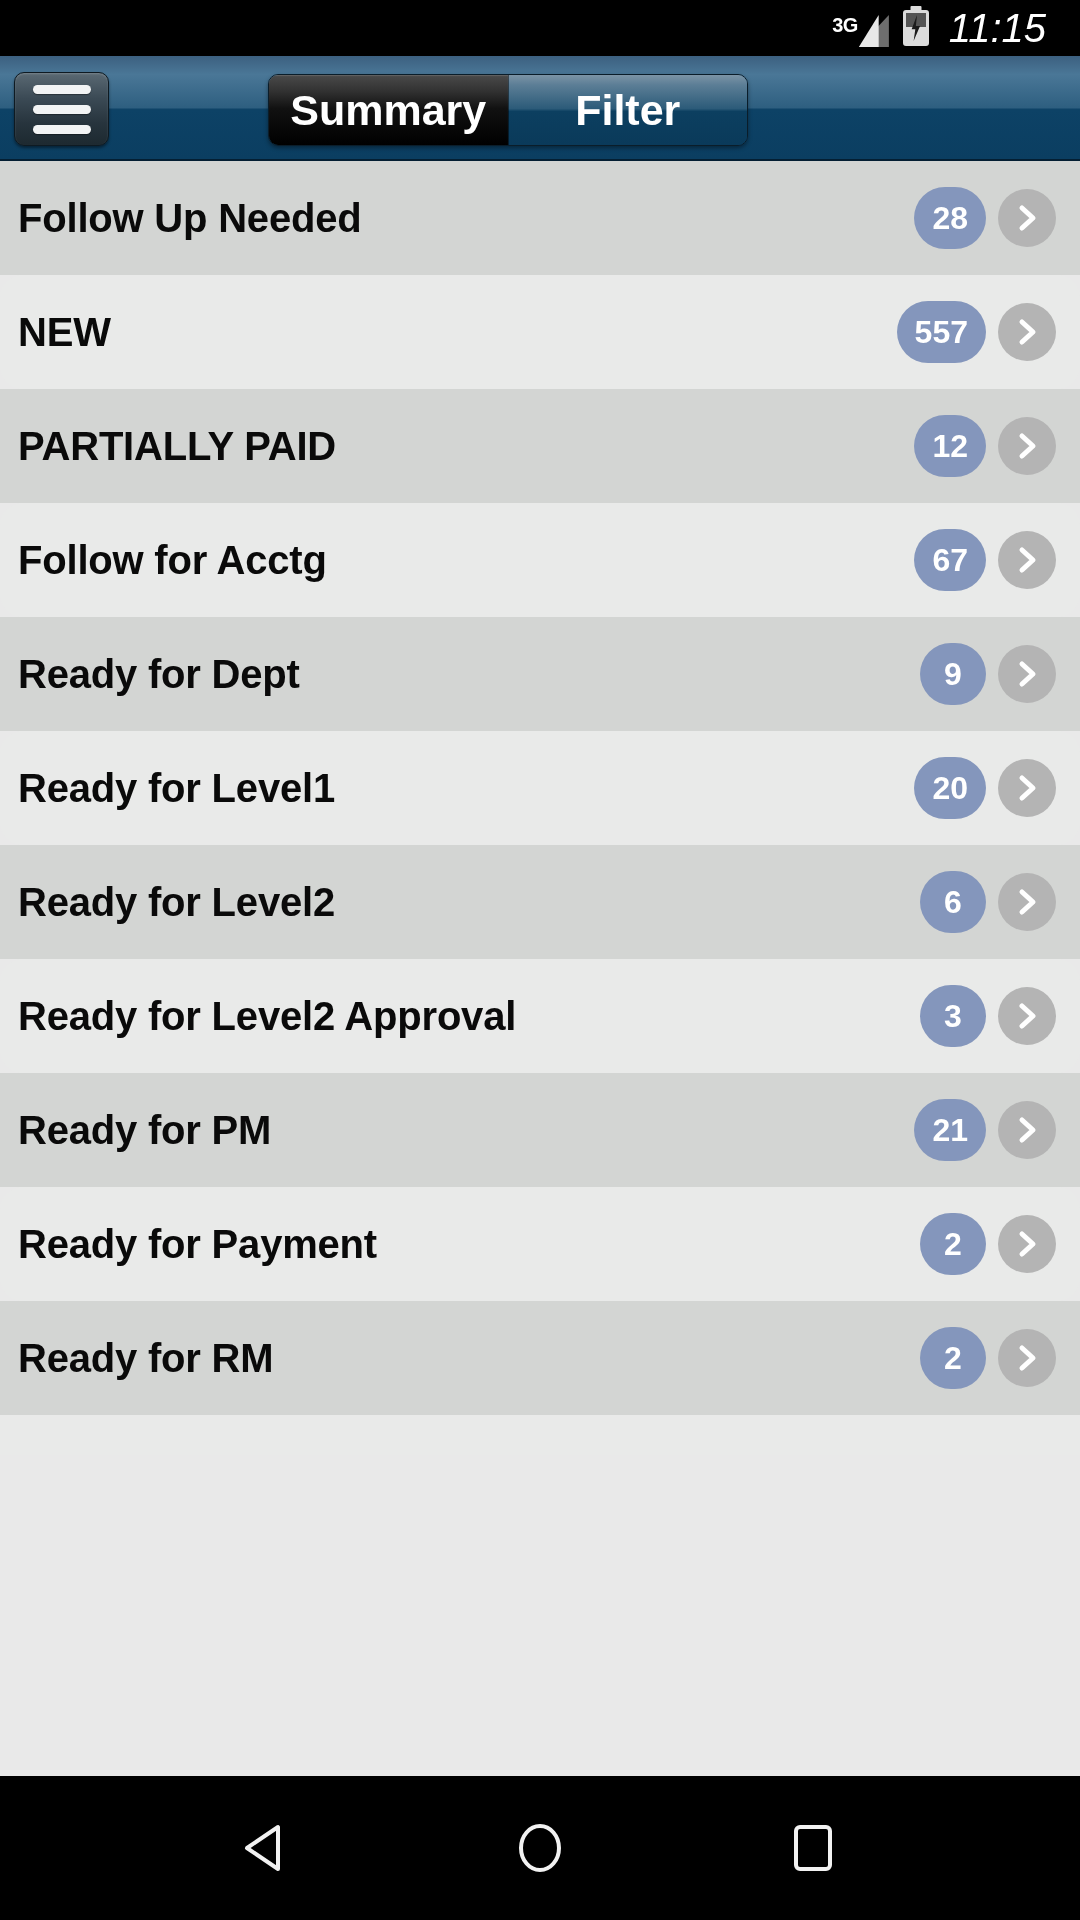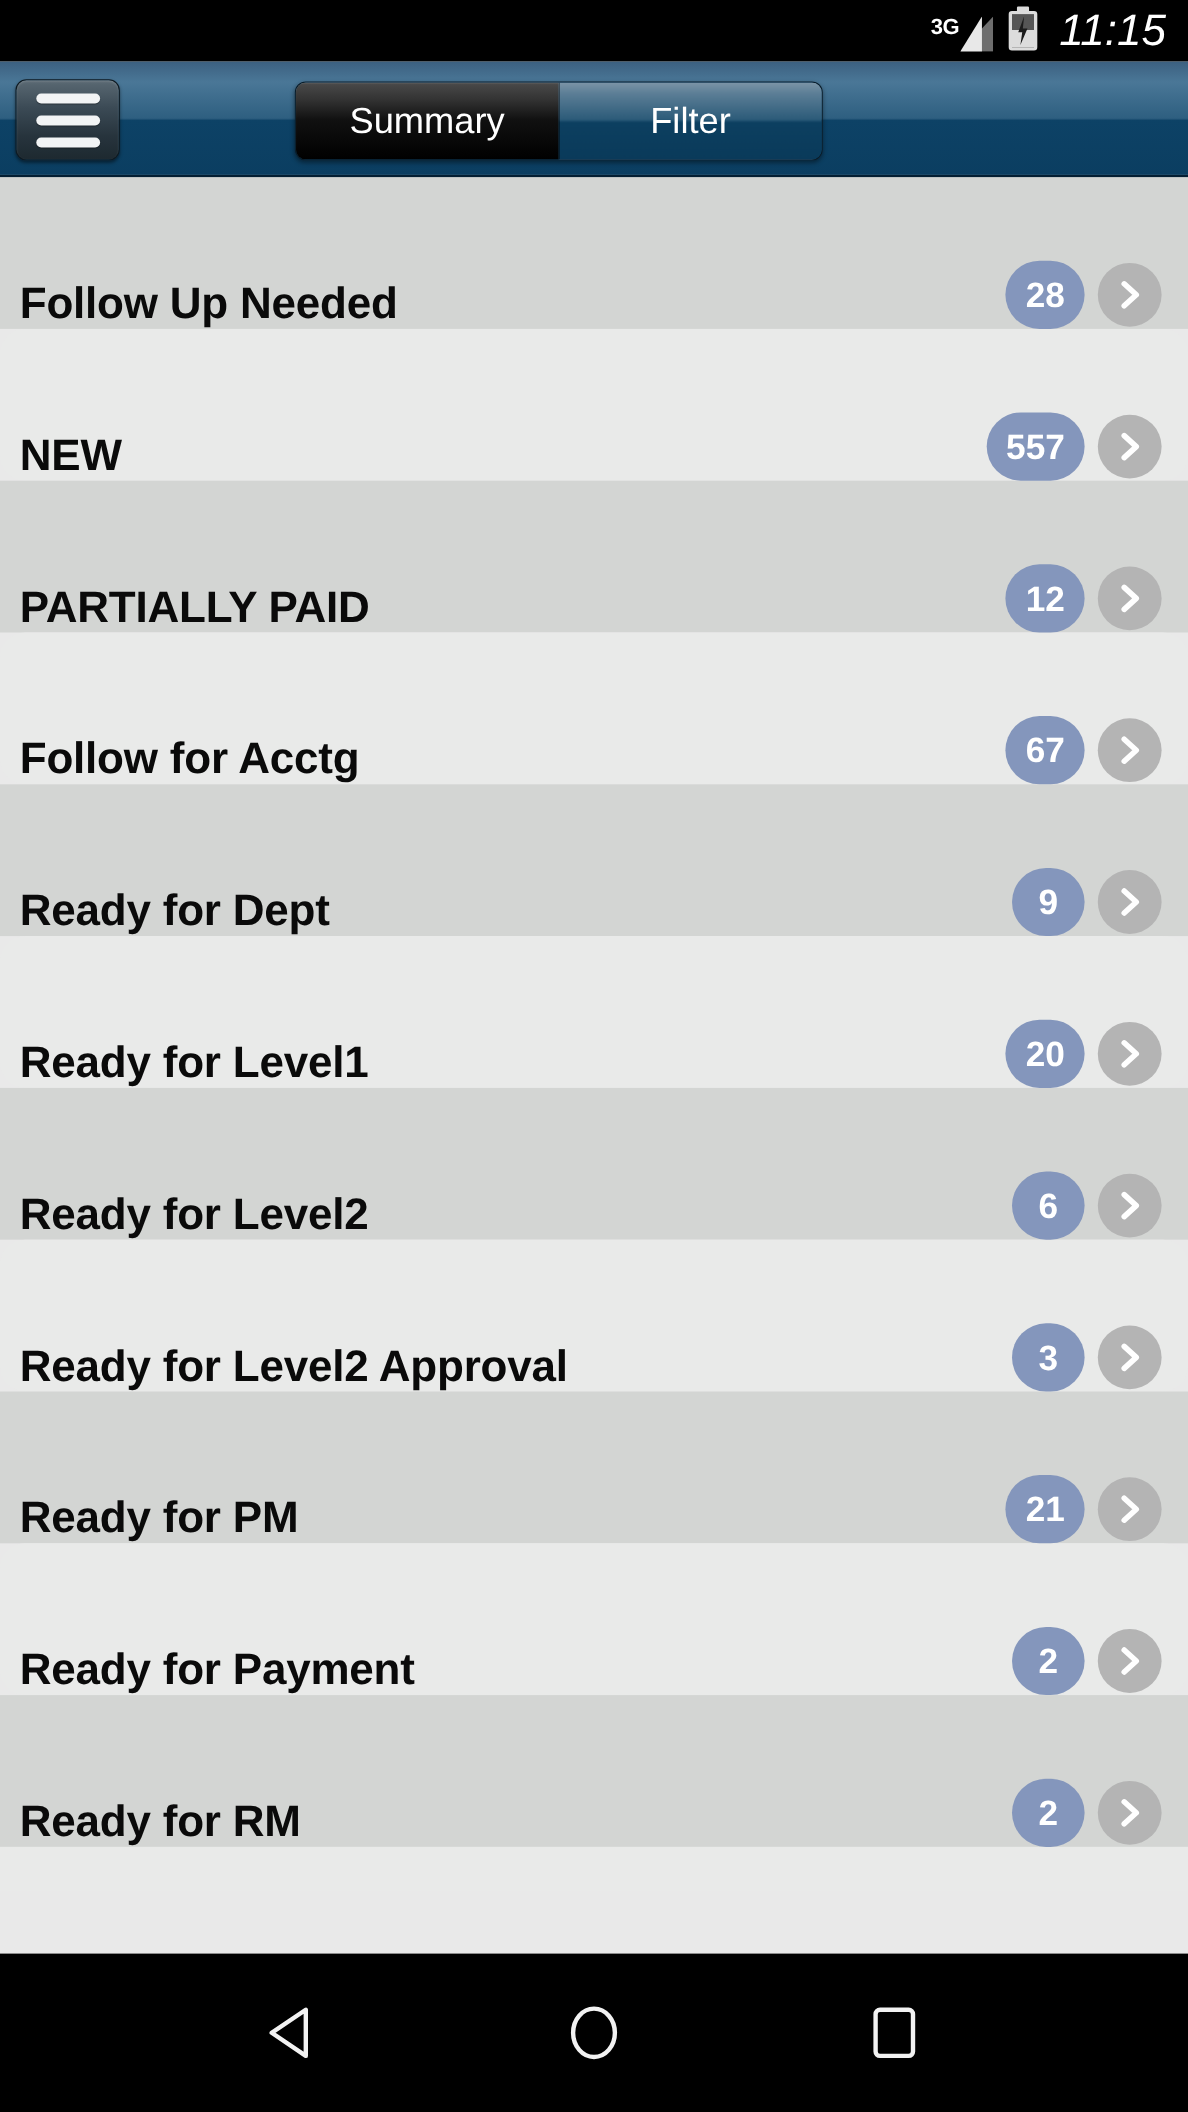--- a/index.html
+++ b/index.html
@@ -8,21 +8,21 @@
     font-family:"Liberation Sans",sans-serif;
     background:#e9e9e9;
     -webkit-font-smoothing:antialiased;
   }
   .screen{position:relative;width:1080px;height:1920px;display:flex;flex-direction:column;}
 
   
   .statusbar{
     height:56px;flex:0 0 56px;background:#000;
     display:flex;align-items:center;justify-content:flex-end;
-    padding-right:20px;box-sizing:border-box;
+    padding-right:34px;box-sizing:border-box;
   }
   .sb-group{display:flex;align-items:center;gap:14px;}
   .net-wrap{display:flex;align-items:flex-end;height:38px;position:relative;}
   .net-label{
     color:#fff;font-size:20px;font-weight:700;line-height:1;
     position:relative;top:-12px;letter-spacing:-0.5px;
   }
   .signal{
     width:30px;height:32px;position:relative;margin-left:1px;
   }
@@ -76,36 +76,36 @@
   }
   .segmented{
     position:absolute;left:268px;top:18px;
     width:480px;height:72px;border-radius:10px;overflow:hidden;
     display:flex;box-sizing:border-box;
     border:1px solid #0a1d2a;
     box-shadow:0 2px 4px rgba(0,0,0,.4);
   }
   .seg{
     flex:1;display:flex;align-items:center;justify-content:center;
-    color:#fff;font-size:33px;font-weight:400;box-sizing:border-box;
+    color:#fff;font-size:43px;font-weight:700;box-sizing:border-box;
   }
   .seg.active{
     background:linear-gradient(to bottom,#4a4a4a 0%,#333 22%,#111 48%,#000 100%);
     box-shadow:0 1px 1px rgba(255,255,255,.14) inset;
   }
   .seg.inactive{
     background:linear-gradient(to bottom,#7c94a6 0%,#5c7e96 14%,#2c5b79 48%,#0c3f60 52%,#0a3a5a 100%);
     border-left:1px solid rgba(0,0,0,.5);
   }
 
   
   .list{flex:1 1 auto;overflow:hidden;background:#e9e9e9;}
   .row{
-    height:138px;box-sizing:border-box;
-    display:flex;align-items:flex-end;
+    height:114px;box-sizing:border-box;
+    display:flex;align-items:center;
     padding:0 24px 0 18px;
   }
   .row.odd{background:#d3d5d3;}
   .row.even{background:#e9eae9;border-radius:23px;}
   .row-title{
     flex:1 1 auto;color:#0a0a0a;font-size:40px;font-weight:700;
     letter-spacing:-0.2px;white-space:nowrap;overflow:hidden;
   }
   .row-right{display:flex;align-items:center;gap:12px;flex:0 0 auto;}
   .badge{

